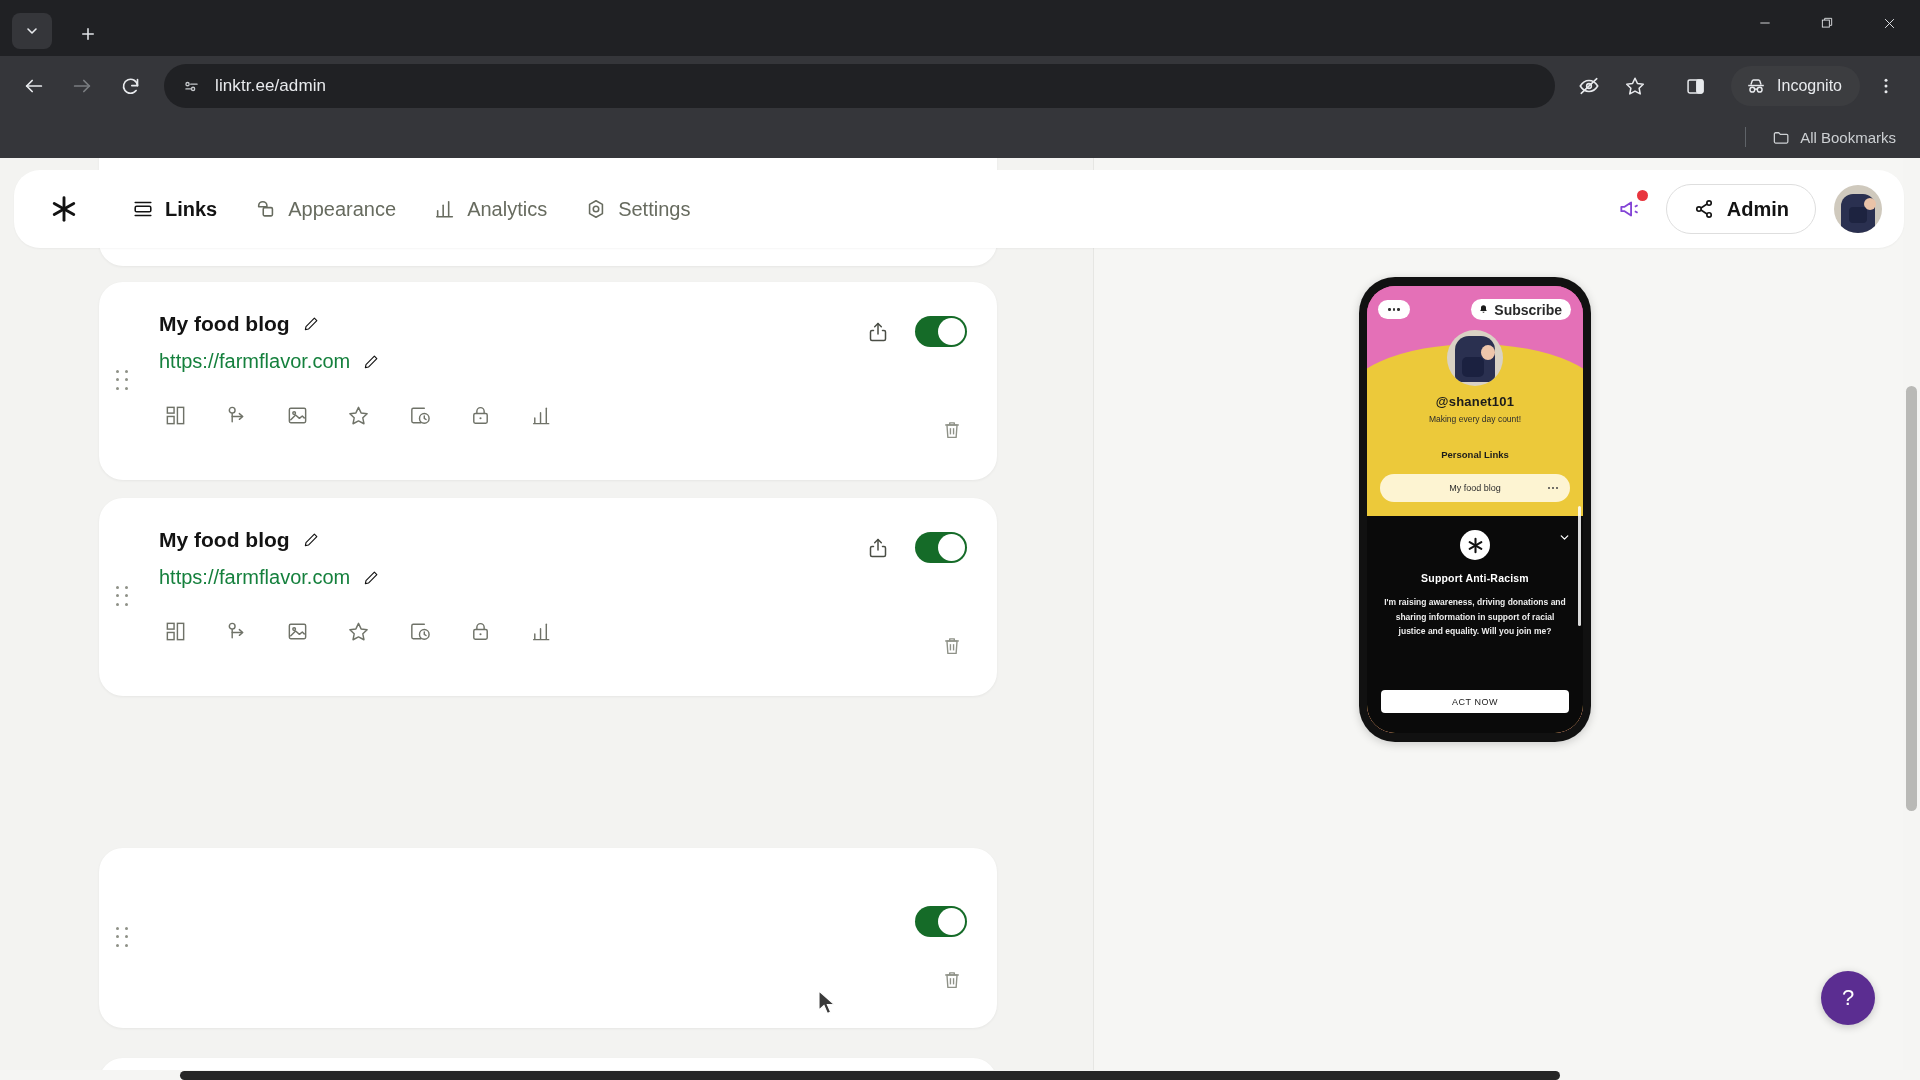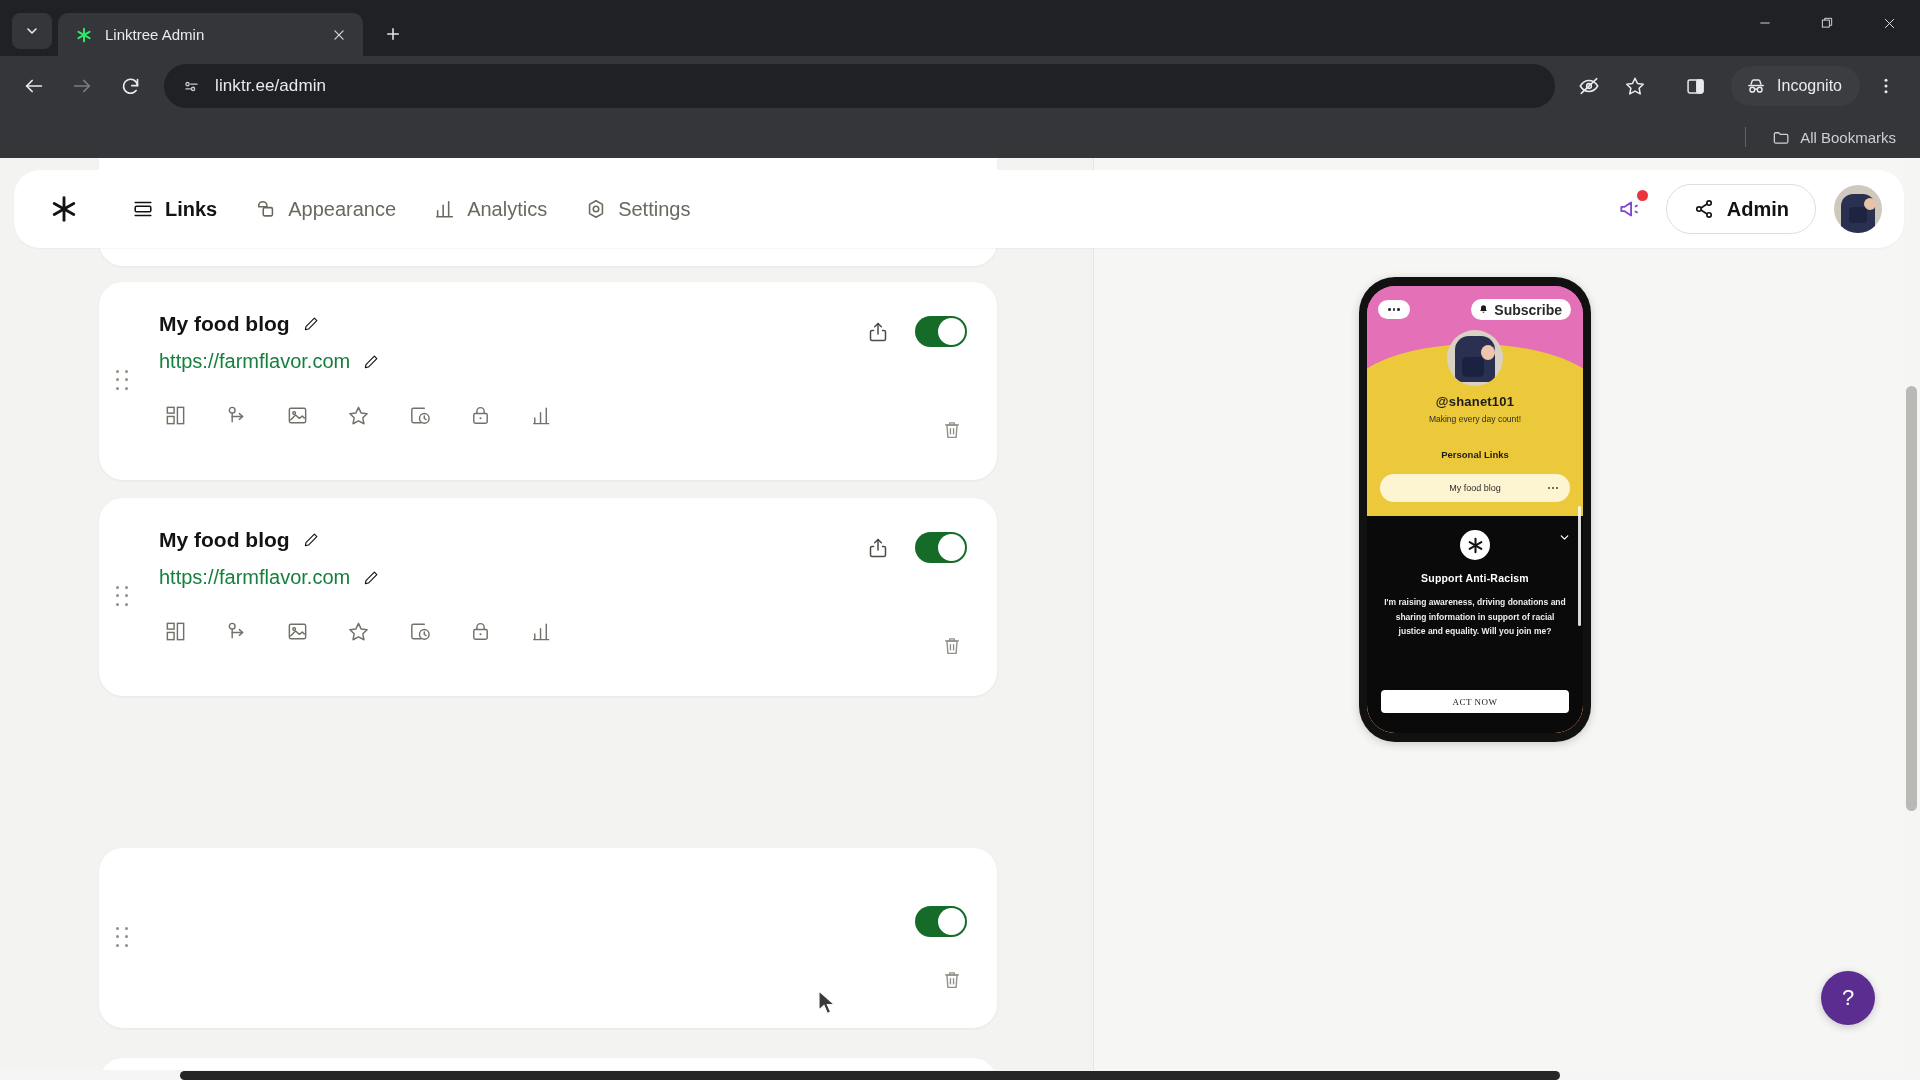--- a/index.html
+++ b/index.html
@@ -254,21 +254,21 @@
   }
   .ph-dark-desc {
     text-align: center; color: #ededed; font-size: 8.5px; line-height: 14.5px;
     font-weight: 600; margin: 11px 16px 0 16px;
   }
   .ph-act {
     position: absolute; left: 14px; right: 14px; bottom: 20px; height: 23px;
     background: #fff; border-radius: 4px;
     display: flex; align-items: center; justify-content: center;
   }
-  .ph-act span { font-size: 9px; color: #1b1b1b; letter-spacing: .5px; font-family: Liberation Serif, serif; }
+  .ph-act span { font-size: 9px; color: #1b1b1b; letter-spacing: .5px; }
   .ph-scroll {
     position: absolute; right: 2px; top: 220px; width: 3px; height: 120px;
     background: #fff; border-radius: 2px; opacity: .85;
   }
 
   
   .help-fab {
     position: absolute; right: 45px; bottom: 55px;
     width: 54px; height: 54px; border-radius: 50%;
     background: #5b2d91; color: #fff;
@@ -300,38 +300,20 @@
 <body>
 
 <div class="browser">
 
   <div class="titlebar">
     <div class="tabstrip">
       <div class="tab-list-btn">
         <svg viewBox="0 0 24 24" fill="none" stroke="#e8eaed" stroke-width="2.4" stroke-linecap="round" stroke-linejoin="round">
             <polyline points="6 9 12 15 18 9"></polyline>
           </svg>
-      </div>
-      <div class="tab">
-        <span class="tab-favicon">
-          <svg viewBox="0 0 24 24" width="18" height="18">
-            <g stroke="#2ee86b" stroke-width="2.6" stroke-linecap="round">
-              <line x1="12" y1="3.5" x2="12" y2="20.5"></line>
-              <line x1="4.6" y1="7.8" x2="19.4" y2="16.2"></line>
-              <line x1="19.4" y1="7.8" x2="4.6" y2="16.2"></line>
-            </g>
-          </svg>
-        </span>
-        <span class="tab-title">Linktree Admin</span>
-        <span class="tab-close">
-          <svg viewBox="0 0 24 24" width="14" height="14" fill="none" stroke="#cfd2d6" stroke-width="2.2" stroke-linecap="round">
-              <line x1="5" y1="5" x2="19" y2="19"></line>
-              <line x1="19" y1="5" x2="5" y2="19"></line>
-            </svg>
-        </span>
       </div>
       <div class="newtab">
         <svg viewBox="0 0 24 24" width="18" height="18" fill="none" stroke="#e0e2e6" stroke-width="2.1" stroke-linecap="round">
             <line x1="12" y1="5" x2="12" y2="19"></line>
             <line x1="5" y1="12" x2="19" y2="12"></line>
           </svg>
       </div>
     </div>
     <div class="wincontrols">
       <div class="wincontrol">

